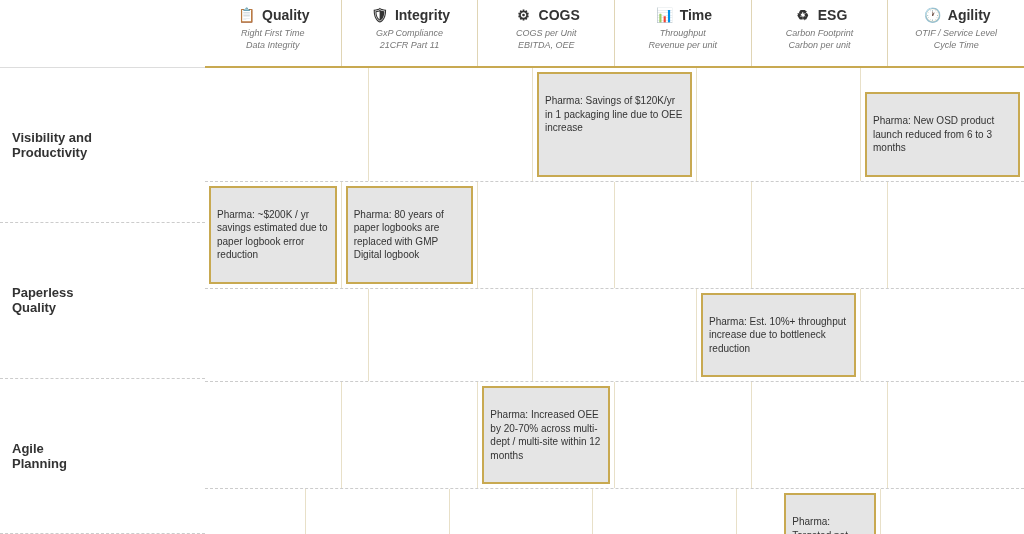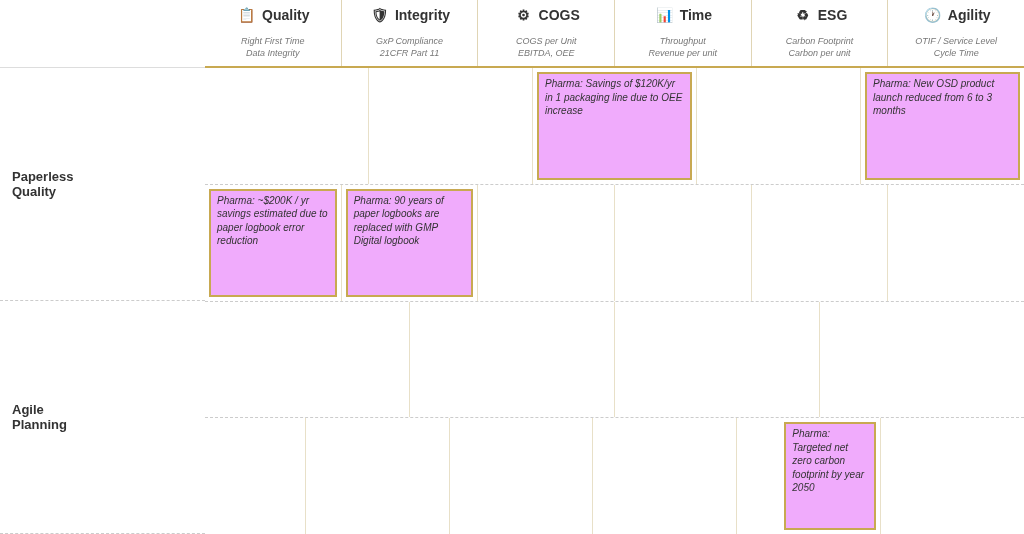--- a/index.html
+++ b/index.html
@@ -82,21 +82,20 @@
       display: flex;
       align-items: center;
       justify-content: center;
     }
     .col-subtitle {
       font-size: 9px;
       color: #777;
       text-align: center;
       font-style: italic;
       line-height: 1.3;
-      margin-top: 8px;
     }
     .data-rows {
       flex: 1;
       display: flex;
       flex-direction: column;
     }
     .data-row {
       display: flex;
       flex: 1;
       border-bottom: 1px dashed #ccc;
@@ -104,48 +103,48 @@
     .data-row:last-child { border-bottom: none; gap: 43px; }
     .cell {
       flex: 1;
       padding: 4px;
       border-right: 1px solid #e8e0c8;
       position: relative;
       display: flex;
       align-items: flex-start;
       justify-content: flex-start;
     }
-    .cell:last-child { border-right: none; }
+    .cell:last-child { border-right: none; margin-top: 20px; }
     .cell-card {
       border: 2px solid #c8a951;
-      background: #f0abfc;
-      padding: 3px 6px;
+      background: #e5e5e5;
+      padding: 20px 6px;
       font-size: 10px;
       line-height: 1.35;
       color: #333;
       width: 100%;
       height: 100%;
-      font-style: italic;
     }
     .cell-empty {
       background: transparent;
     }
   </style>
 </head>
 <body>
 
 <div class="container">
   <div class="left-panel">
     <div class="intro-box">
       <span>
         <strong></strong><span></span>
       </span>
     </div>
 
     <div id="row-labels" style="flex:1; display:flex; flex-direction:column;">
+        <div class="row-label">Visibility and<br>Productivity</div>
         <div class="row-label">Paperless<br>Quality</div>
         <div class="row-label">Agile<br>Planning</div>
       </div>
   </div>
 
   <div class="main-grid">
     <div class="header-row" id="header-row">
         <div class="col-header">
     <div class="col-title">
       <span class="col-icon">📋</span>
@@ -199,29 +198,42 @@
           <div class="cell cell-empty"></div>
           <div class="cell">
             <div class="cell-card">Pharma: New OSD product launch reduced from 6 to 3 months</div>
           </div>
         </div>
         <div class="data-row">
           <div class="cell">
             <div class="cell-card">Pharma: ~$200K / yr savings estimated due to paper logbook error reduction</div>
           </div>
           <div class="cell">
-            <div class="cell-card">Pharma: 90 years of paper logbooks are replaced with GMP Digital logbook</div>
-          </div>
-          <div class="cell cell-empty"></div>
-          <div class="cell cell-empty"></div>
-          <div class="cell cell-empty"></div>
-          <div class="cell cell-empty"></div>
-        </div>
-        <div class="data-row">
-          <div class="cell cell-empty"></div>
+            <div class="cell-card">Pharma: 80 years of paper logbooks are replaced with GMP Digital logbook</div>
+          </div>
+          <div class="cell cell-empty"></div>
+          <div class="cell cell-empty"></div>
+          <div class="cell cell-empty"></div>
+          <div class="cell cell-empty"></div>
+        </div>
+        <div class="data-row">
+          <div class="cell cell-empty"></div>
+          <div class="cell cell-empty"></div>
+          <div class="cell cell-empty"></div>
+          <div class="cell">
+            <div class="cell-card">Pharma: Est. 10%+ throughput increase due to bottleneck reduction</div>
+          </div>
+          <div class="cell cell-empty"></div>
+        </div>
+        <div class="data-row">
+          <div class="cell cell-empty"></div>
+          <div class="cell cell-empty"></div>
+          <div class="cell">
+            <div class="cell-card">Pharma: Increased OEE by 20-70% across multi-dept / multi-site within 12 months</div>
+          </div>
           <div class="cell cell-empty"></div>
           <div class="cell cell-empty"></div>
           <div class="cell cell-empty"></div>
         </div>
         <div class="data-row">
           <div class="cell cell-empty"></div>
           <div class="cell cell-empty"></div>
           <div class="cell cell-empty"></div>
           <div class="cell cell-empty"></div>
           <div class="cell">

